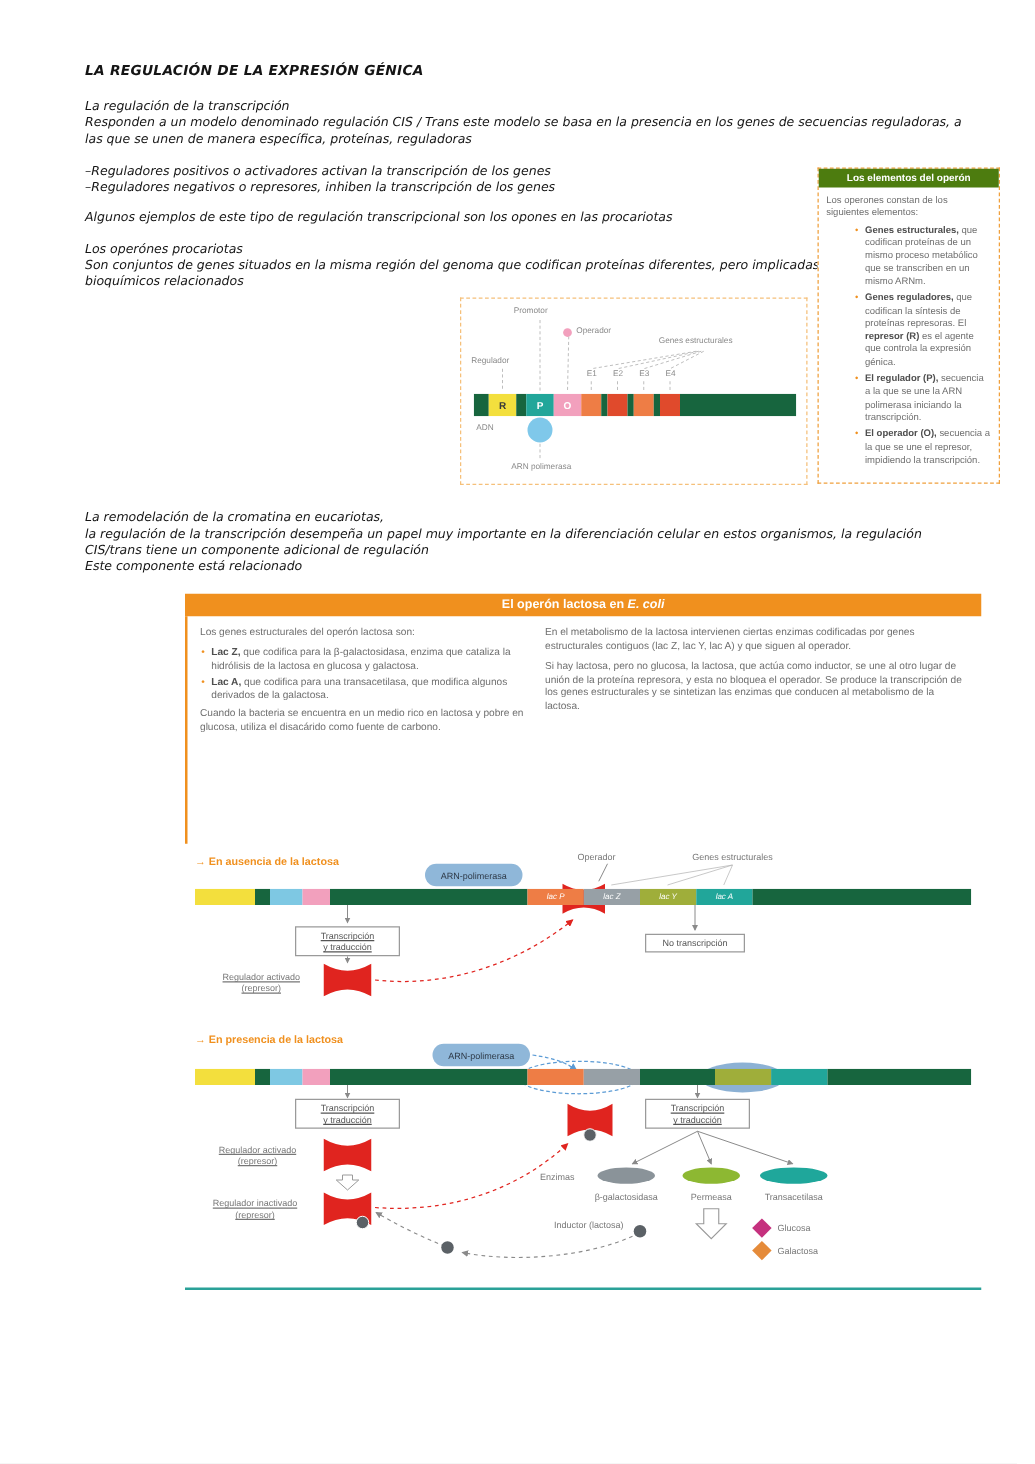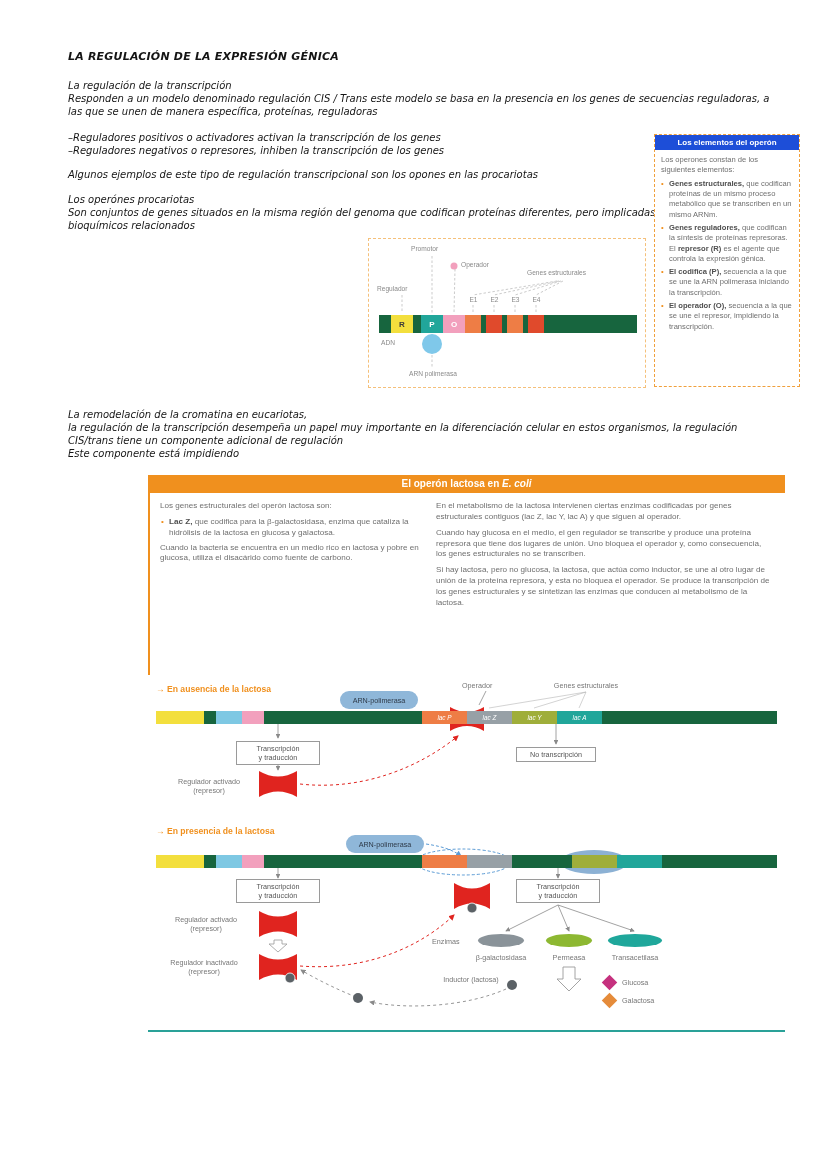--- a/index.html
+++ b/index.html
@@ -3,45 +3,45 @@
 <meta charset="utf-8">
 <style>
   * { margin:0; padding:0; box-sizing:border-box; }
   html,body { background:#e9e9e9; }
   #page {
     position:relative; width:828px; height:1171px; background:#ffffff;
     margin:0 auto; overflow:hidden;
     font-family:"Liberation Sans", sans-serif;
   }
   .abs { position:absolute; }
-  .pre { white-space:pre-line; }
+  .pre { white-space:pre-line;text-decoration:underline; }
 
   
   .hand { font-family:"DejaVu Sans", sans-serif; font-style:italic; color:#151515;
           font-size:10px; line-height:1.3; }
   .hand-title { font-size:11px; font-weight:bold; letter-spacing:.2px; }
 
   
   #operon-fig { left:368px; top:238px; width:278px; height:150px; border:1px dashed #f5c07a; }
   .tinylab { font-size:6.6px; color:#8a8a8a; }
   .dna-bar { display:flex; overflow:hidden; }
   .sg { height:100%; position:relative; display:flex; align-items:center; justify-content:center; }
   .sg-green{background:#17653e}.sg-yellow{background:#f3df3d}.sg-tealbox{background:#21a69a}
   .sg-pink{background:#f2a0bd}.sg-orange{background:#ee7d45}.sg-red{background:#e04a2c}
   .sg-blue{background:#7ec8e3}.sg-gray{background:#97a0a6}.sg-olive{background:#9fae3a}.sg-teal{background:#21a69a}
   .sg-letter { font-size:8px; font-weight:bold; color:#fff; }
   .sg-letter.dark { color:#3a3a3a; }
   .seg-label { font-size:6.4px; font-style:italic; color:#fff; }
 
   
   #sidebar { left:654px; top:134px; width:146px; height:253px; border:1px dashed #f0a03c; background:#fff; }
-  #sidebar .hdr { background:#1d4ed8; color:#fff; font-weight:bold; font-size:8px;
+  #sidebar .hdr { background:#4d7c0f; color:#fff; font-weight:bold; font-size:8px;
                   text-align:center; padding:3px 4px; }
   #sidebar .bd { padding:5px 6px; font-size:7.6px; color:#6f6f6f; line-height:1.36; }
-  #sidebar ul { list-style:none; margin-top:3px; }
+  #sidebar ul { list-style:none; margin-top:3px;margin-left:23px; }
   #sidebar li { padding-left:8px; position:relative; margin-bottom:3px; }
   #sidebar li::before { content:"•"; color:#f0901e; position:absolute; left:0; top:0; }
   .b { font-weight:bold; color:#4f4f4f; }
 
   
   #lactose { left:148px; top:475px; width:637px; height:557px; background:#fff;
              border-bottom:2px solid #2aa198; }
   #lactose .hdr { position:absolute; left:0; top:0; width:637px; height:18px; background:#f0901e;
                   color:#fff; font-weight:bold; font-size:10px; text-align:center; line-height:18px; }
   #lactose .left-rule { position:absolute; left:0; top:18px; width:2px; height:182px; background:#f0901e; }
@@ -82,21 +82,21 @@
   <div class="abs hand" style="left:68px; top:168px; width:706px;">Algunos ejemplos de este tipo de regulación transcripcional son los opones en las procariotas</div>
 
   <div class="abs hand" style="left:68px; top:193px; width:706px;">
     <div>Los operónes procariotas</div>
     <div>Son conjuntos de genes situados en la misma región del genoma que codifican proteínas diferentes, pero implicadas en procesos bioquímicos relacionados</div>
   </div>
 
   <div class="abs hand" style="left:68px; top:408px; width:712px;">
     <div>La remodelación de la cromatina en eucariotas,</div>
     <div>la regulación de la transcripción desempeña un papel muy importante en la diferenciación celular en estos organismos, la regulación CIS/trans tiene un componente adicional de regulación</div>
-    <div>Este componente está impidiendo</div>
+    <div>Este componente está relacionado</div>
   </div>
 
   <div id="operon-fig" class="abs">
     <svg class="overlay" width="278" height="150" viewBox="0 0 278 150">
       <g stroke="#b5b5b5" stroke-width="0.7" stroke-dasharray="2.5 2" fill="none">
         <path d="M33,56 L33,74"></path>
         <path d="M63,17 L63,74"></path>
         <path d="M86,30 L85,74"></path>
         <path d="M188,42 L104,56"></path>
           <path d="M190,42 L125,56"></path>
@@ -152,46 +152,46 @@
     <div class="bd">
       <div>Los operones constan de los siguientes elementos:</div>
       <ul>
         <li>
           <span class="b">Genes estructurales,</span><span> que codifican proteínas de un mismo proceso metabólico que se transcriben en un mismo ARNm.</span>
         </li>
         <li>
           <span class="b">Genes reguladores,</span><span> que codifican la síntesis de proteínas represoras. El </span><span class="b">represor (R)</span><span> es el agente que controla la expresión génica.</span>
         </li>
         <li>
-          <span class="b">El codifica (P),</span><span> secuencia a la que se une la ARN polimerasa iniciando la transcripción.</span>
+          <span class="b">El regulador (P),</span><span> secuencia a la que se une la ARN polimerasa iniciando la transcripción.</span>
         </li>
         <li>
           <span class="b">El operador (O),</span><span> secuencia a la que se une el represor, impidiendo la transcripción.</span>
         </li>
       </ul>
     </div>
   </div>
 
   <div id="lactose" class="abs">
     <div class="hdr">
       <span>El operón lactosa en </span><i>E. coli</i>
     </div>
     <div class="left-rule"></div>
 
     <div class="col" style="left:12px; top:26px; width:262px;">
       <p>Los genes estructurales del operón lactosa son:</p>
       <ul>
         <li><span class="b">Lac Z,</span><span> que codifica para la β-galactosidasa, enzima que cataliza la hidrólisis de la lactosa en glucosa y galactosa.</span></li>
+        <li><span class="b">Lac A,</span><span> que codifica para una transacetilasa, que modifica algunos derivados de la galactosa.</span></li>
       </ul>
       <p>Cuando la bacteria se encuentra en un medio rico en lactosa y pobre en glucosa, utiliza el disacárido como fuente de carbono.</p>
     </div>
 
     <div class="col" style="left:288px; top:26px; width:336px;">
       <p>En el metabolismo de la lactosa intervienen ciertas enzimas codificadas por genes estructurales contiguos (lac Z, lac Y, lac A) y que siguen al operador.</p>
-      <p>Cuando hay glucosa en el medio, el gen regulador se transcribe y produce una proteína represora que tiene dos lugares de unión. Uno bloquea el operador y, como consecuencia, los genes estructurales no se transcriben.</p>
       <p>Si hay lactosa, pero no glucosa, la lactosa, que actúa como inductor, se une al otro lugar de unión de la proteína represora, y esta no bloquea el operador. Se produce la transcripción de los genes estructurales y se sintetizan las enzimas que conducen al metabolismo de la lactosa.</p>
     </div>
 
     <svg class="overlay" width="637" height="557" viewBox="0 0 637 557">
       <defs>
         <marker id="ag" markerWidth="6" markerHeight="6" refX="5" refY="3" orient="auto">
             <path d="M0,0 L6,3 L0,6 Z" fill="#8a8a8a"></path>
           </marker>
         <marker id="ar" markerWidth="6" markerHeight="6" refX="5" refY="3" orient="auto">
             <path d="M0,0 L6,3 L0,6 Z" fill="#e0241f"></path>

